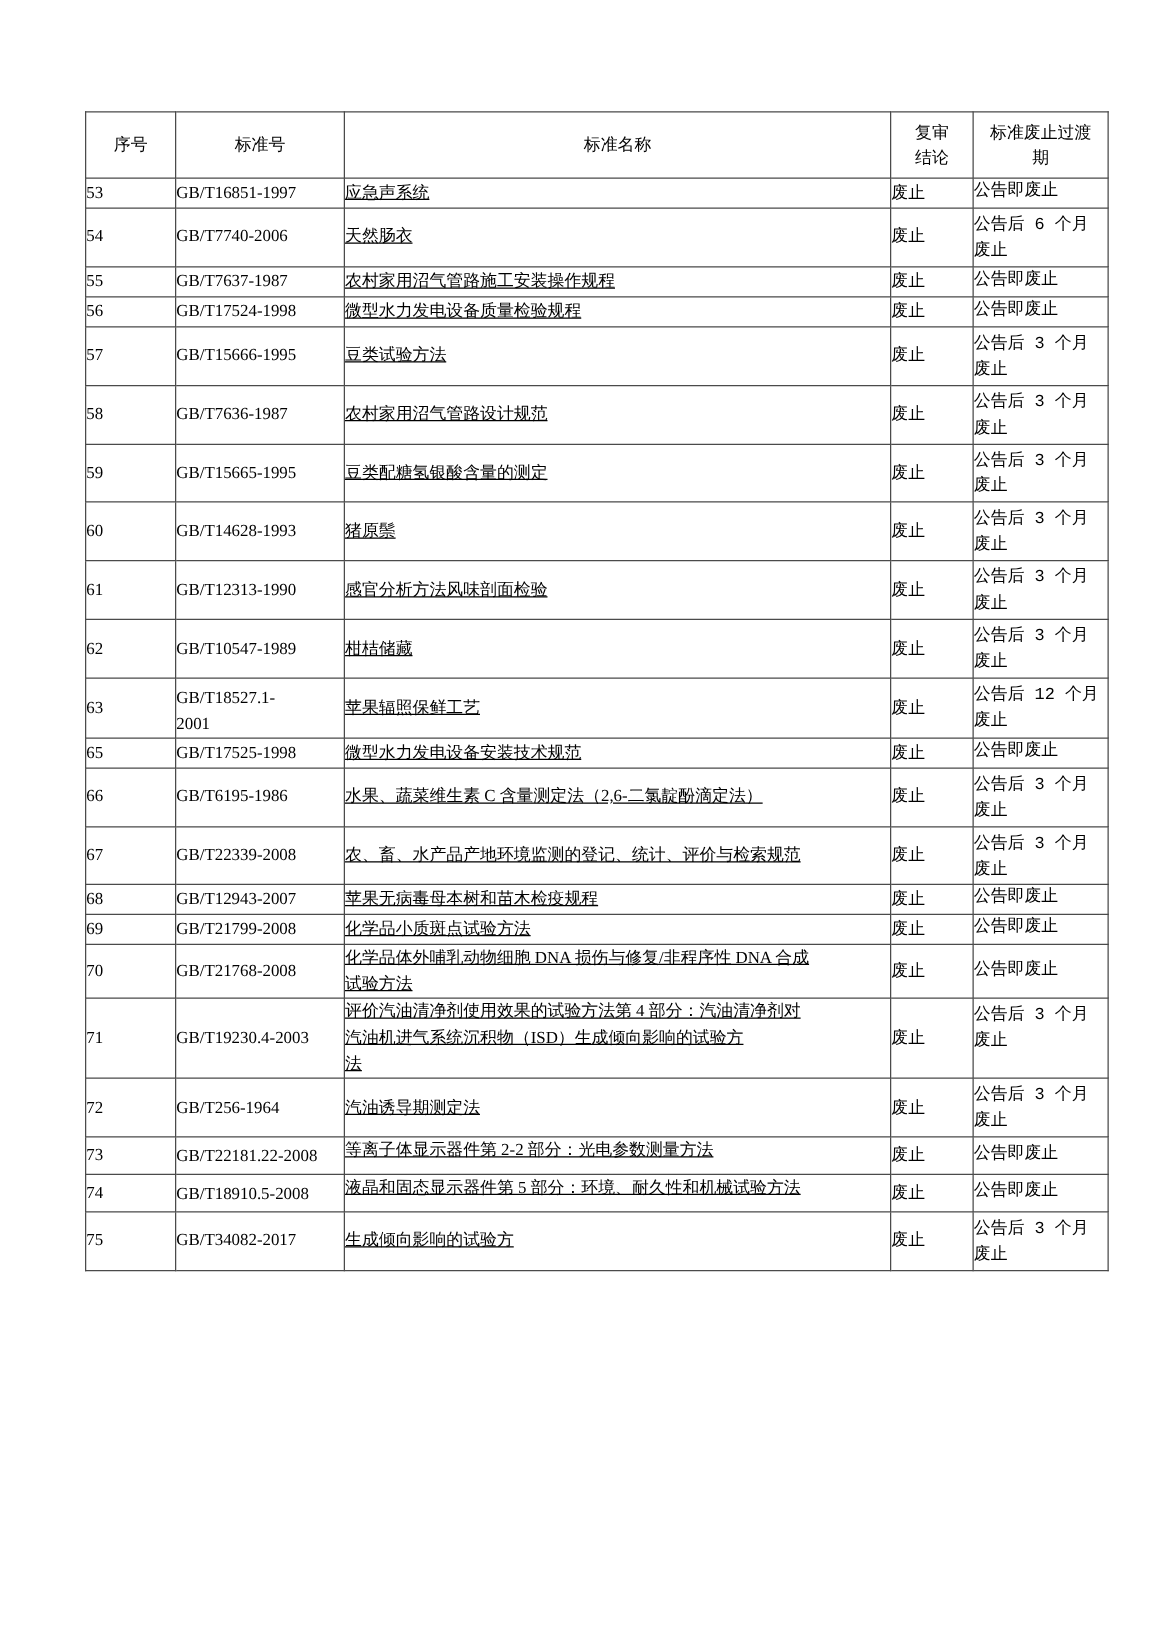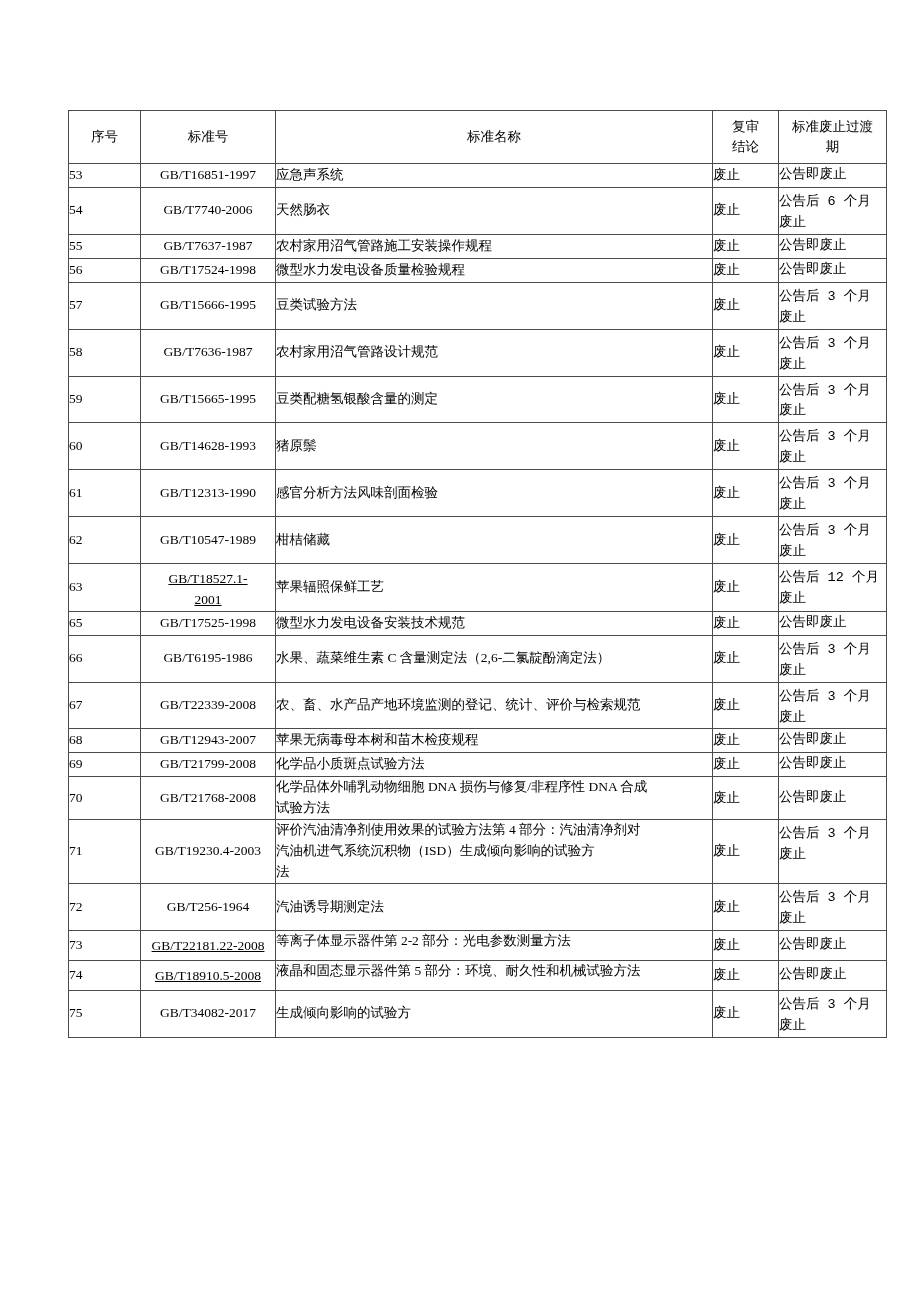--- a/index.html
+++ b/index.html
@@ -20,21 +20,21 @@
     position: absolute;
     left: 0;
     top: 0;
     width: 920px;
     height: 1301px;
   }
 
   .table-wrap {
     position: absolute;
     left: 68px;
-    top: 110px;
+    top: 89px;
     width: 818px;
   }
 
   table.std-table {
     border-collapse: collapse;
     width: 818px;
     table-layout: fixed;
   }
 
   table.std-table td,
@@ -67,37 +67,37 @@
   }
 
   
   .c-seq-cell {
     text-align: left;
     vertical-align: middle;
     padding: 4px 2px;
     font-size: 13.5px;
   }
   .c-num-cell {
-    text-align: center;
+    text-align: left;
     vertical-align: middle;
     padding: 4px 2px 4px 5px;
     font-size: 13.5px;
     white-space: normal;
     word-break: break-all;
   }
   .c-num-cell.top {
     vertical-align: top;
     padding-top: 5px;
-    text-decoration: underline;
   }
   .c-name-cell {
     text-align: left;
     vertical-align: middle;
     padding: 4px 4px 4px 5px;
     font-size: 13.5px;
+    text-decoration: underline;
   }
   .c-name-cell.lower {
     vertical-align: bottom;
     padding-bottom: 8px;
   }
   .c-concl-cell {
     text-align: left;
     vertical-align: middle;
     padding: 4px 2px 4px 4px;
     font-size: 13.5px;

